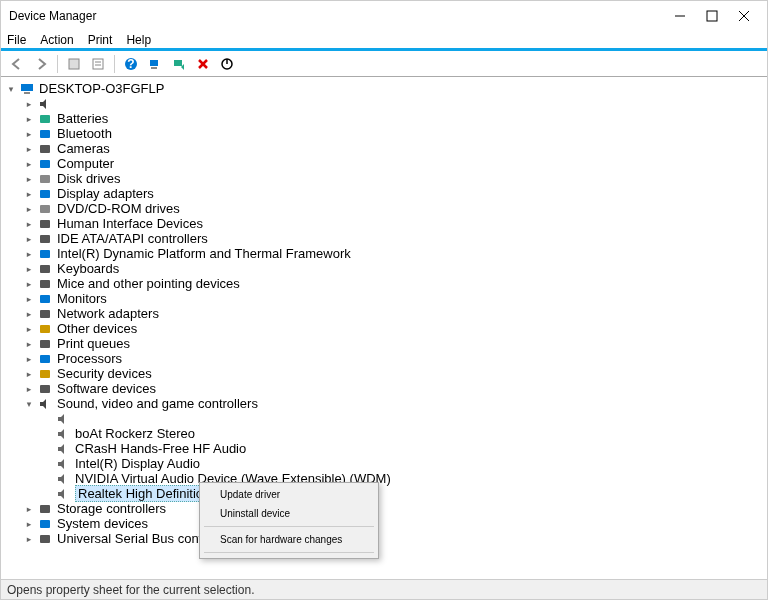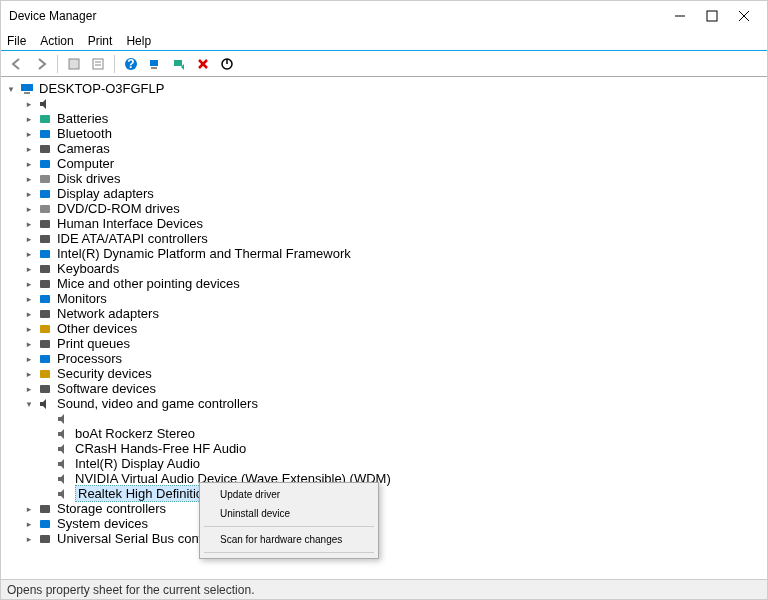--- a/index.html
+++ b/index.html
@@ -1,21 +1,21 @@
 <!DOCTYPE html>
 <html><head>
 <meta charset="utf-8">
 <style>
 * { box-sizing: border-box; margin: 0; padding: 0; font-family: 'Segoe UI', Tahoma, sans-serif; font-size: 12px; }
 body { background: #fff; width: 768px; height: 600px; overflow: hidden; display: flex; flex-direction: column; border: 1px solid #ccc; }
 .titlebar { height: 30px; display: flex; align-items: center; padding: 0 8px; }
 .titlebar-title { flex: 1; font-size: 12px; }
 .winbtns { display: flex; gap: 18px; margin-right: 8px; }
 .winbtn { width: 14px; height: 14px; display: flex; align-items: center; justify-content: center; cursor: pointer; }
-.menubar { height: 20px; display: flex; align-items: center; padding: 0 6px; gap: 14px; border-bottom: 1px solid #0ea5e9; }
+.menubar { height: 20px; display: flex; align-items: center; padding: 0 6px; gap: 14px; border-bottom: 3px solid #0ea5e9; }
 .menubar span { cursor: pointer; }
 .toolbar { height: 26px; display: flex; align-items: center; padding: 0 6px; gap: 4px; border-bottom: 1px solid #aaa; }
 .tbtn { width: 20px; height: 20px; display: flex; align-items: center; justify-content: center; cursor: pointer; border: 1px solid transparent; }
 .sep { width: 1px; height: 18px; background: #ccc; margin: 0 2px; }
 .tree { flex: 1; overflow-y: auto; padding: 4px 0; background: #fff; }
 .node { display: flex; align-items: center; height: 15px; white-space: nowrap; cursor: default; }
 .expander { width: 12px; height: 12px; display: inline-flex; align-items: center; justify-content: center; color: #666; font-size: 9px; cursor: pointer; margin-right: 2px; }
 .icon { width: 16px; height: 14px; display: inline-flex; align-items: center; justify-content: center; margin-right: 4px; font-size: 11px; }
 .node-label { font-size: 13px; }
 .node.selected .node-label { background: #cde8ff; border: 1px dotted #5aa; padding: 0 2px; }

